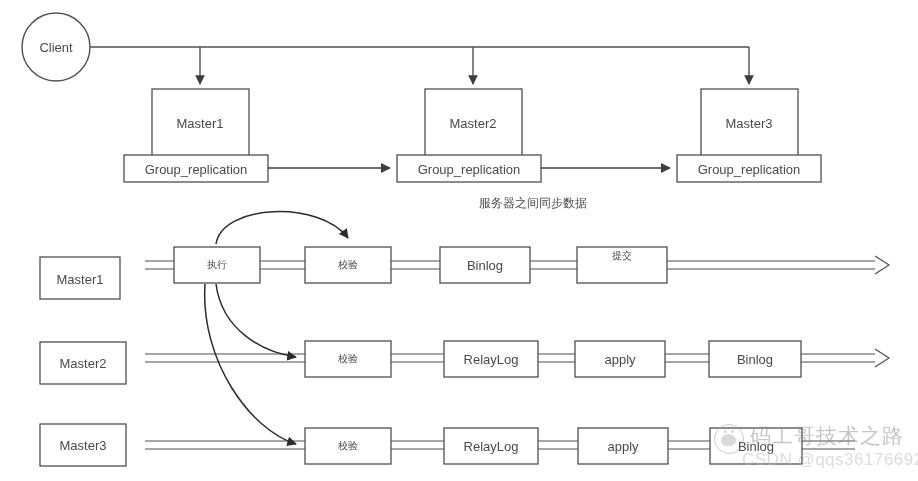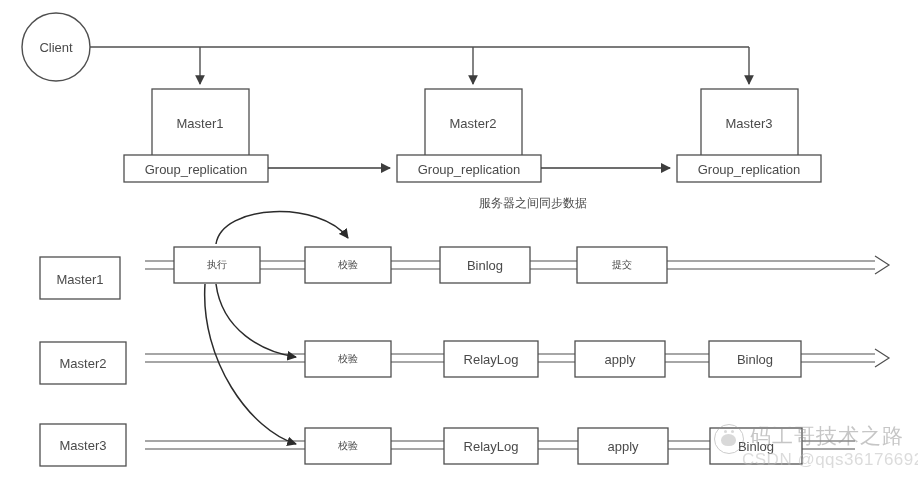--- a/index.html
+++ b/index.html
@@ -214,21 +214,21 @@
   <div class="lbl" style="left:469px; top:169px;">Group_replication</div>
   <div class="lbl" style="left:749px; top:123px;">Master3</div>
   <div class="lbl" style="left:749px; top:169px;">Group_replication</div>
 
   <div class="lbl cjk caption" style="left:485px; top:203px;margin-left:48px;">服务器之间同步数据</div>
 
   <div class="lbl" style="left:80px;  top:279px;">Master1</div>
   <div class="lbl cjk" style="left:217px; top:265px;">执行</div>
   <div class="lbl cjk" style="left:348px; top:265px;">校验</div>
   <div class="lbl" style="left:485px; top:265px;">Binlog</div>
-  <div class="lbl cjk" style="left:622px; top:265px;">提交</div>
+  <div class="lbl cjk" style="left:622px; top:256px;">提交</div>
 
   <div class="lbl" style="left:83px;  top:363px;">Master2</div>
   <div class="lbl cjk" style="left:348px; top:359px;">校验</div>
   <div class="lbl" style="left:491px; top:359px;">RelayLog</div>
   <div class="lbl" style="left:620px; top:359px;">apply</div>
   <div class="lbl" style="left:755px; top:359px;">Binlog</div>
 
   <div class="lbl" style="left:83px;  top:445px;">Master3</div>
   <div class="lbl cjk" style="left:348px; top:446px;">校验</div>
   <div class="lbl" style="left:491px; top:446px;">RelayLog</div>

